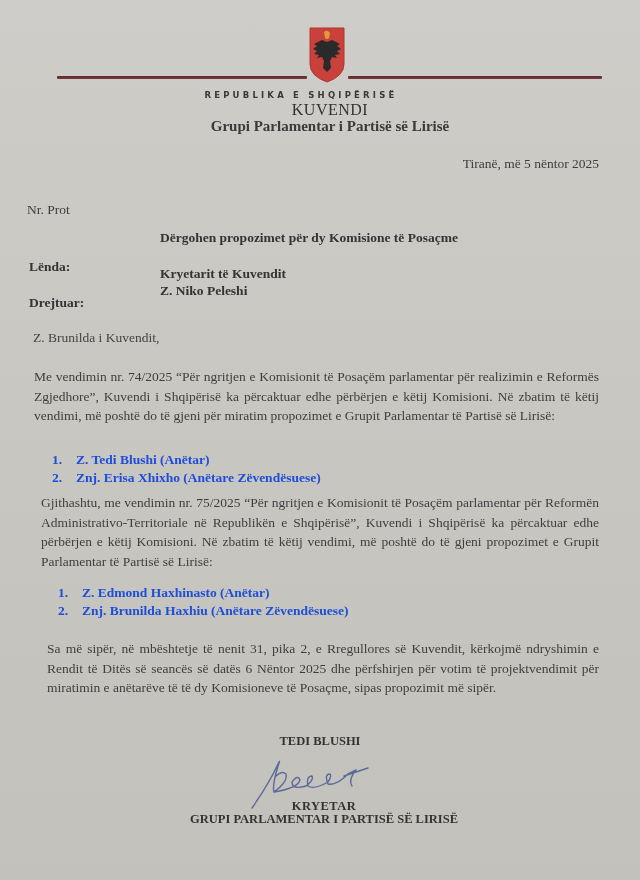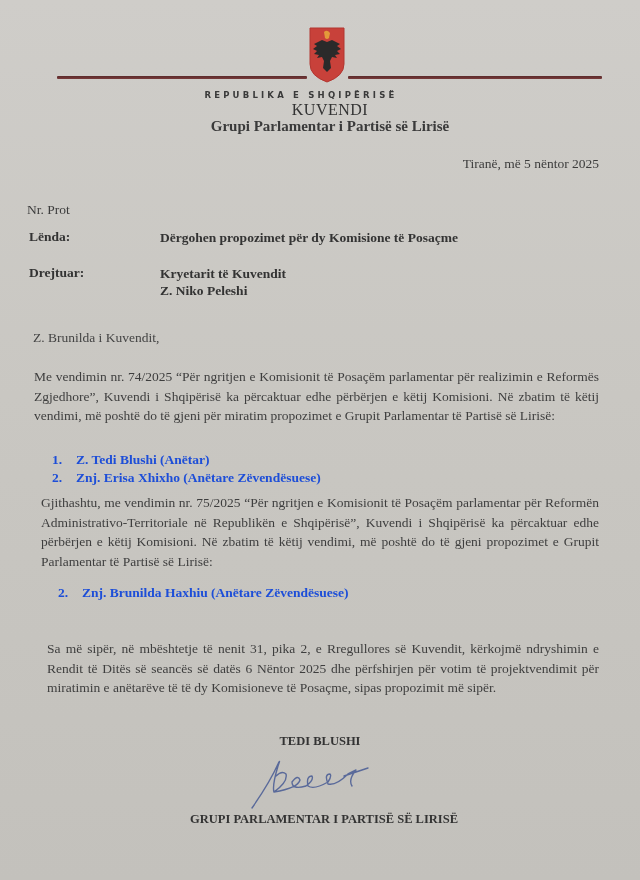--- a/index.html
+++ b/index.html
@@ -13,21 +13,21 @@
   .page { position: absolute; inset: 0; }
   .emblem { position: absolute; left: 308px; top: 26px; width: 38px; height: 58px; }
   .rule { position: absolute; top: 76px; height: 3px; background: linear-gradient(180deg,#5a2b2b,#7a3a3a); border-radius: 1px; }
   .rule.left { left: 57px; width: 250px; }
   .rule.right { left: 348px; width: 254px; }
   .republika { position: absolute; top: 90px; left: 0; width: 584px; text-align: center; font-family: "DejaVu Sans", sans-serif; font-size: 8.5px; font-weight: bold; letter-spacing: 3.2px; color: #3a3a3a; padding-left: 18px; box-sizing: border-box; }
   .kuvendi { position: absolute; top: 101px; left: 0; width: 640px; text-align: center; font-size: 16px; color: #333; padding-left: 20px; box-sizing: border-box; letter-spacing: 0.5px; }
   .grupi { position: absolute; top: 118px; left: 0; width: 640px; text-align: center; font-size: 15px; font-weight: bold; color: #3a3a3a; padding-left: 20px; box-sizing: border-box; }
   .nrprot { position: absolute; left: 27px; top: 156px; font-size: 13.5px; color: #3c3c3c; margin-top: 46px; }
   .date { position: absolute; right: 41px; top: 156px; font-size: 13.5px; color: #3c3c3c; }
-  .label { position: absolute; left: 29px; font-size: 13.5px; font-weight: bold; color: #333; }
+  .label { position: absolute; left: 29px; font-size: 13.5px; font-weight: bold; color: #333; margin-top: 30px; }
   .value { position: absolute; left: 160px; font-size: 13.5px; font-weight: bold; color: #333; line-height: 17px; }
   .salutation { position: absolute; left: 33px; top: 330px; font-size: 13.5px; color: #444; }
   .para { position: absolute; left: 34px; width: 565px; font-size: 13.5px; line-height: 19.5px; color: #3e3e3e; text-align: justify; }
   .list { position: absolute; left: 52px; margin: 0; padding: 0; list-style: none; font-size: 13.5px; font-weight: bold; color: #1d4ed8; line-height: 17.5px; }
   .list li .num { display: inline-block; width: 24px; }
   .sig-name { position: absolute; left: 0; width: 640px; text-align: center; top: 734px; font-size: 12.5px; font-weight: bold; color: #333; box-sizing: border-box; }
   .signature { position: absolute; left: 248px; top: 752px; width: 150px; height: 60px; }
   .sig-title { position: absolute; left: 0; width: 640px; text-align: center; top: 799px; font-size: 12.5px; font-weight: bold; color: #333; padding-left: 8px; box-sizing: border-box; letter-spacing: 0.5px; }
   .sig-group { position: absolute; left: 0; width: 640px; text-align: center; top: 812px; font-size: 12.5px; font-weight: bold; color: #333; padding-left: 8px; box-sizing: border-box; }
 </style>
@@ -64,26 +64,28 @@
   <div class="para" style="top:367px">Me vendimin nr. 74/2025 “Për ngritjen e Komisionit të Posaçëm parlamentar për realizimin e Reformës Zgjedhore”, Kuvendi i Shqipërisë ka përcaktuar edhe përbërjen e këtij Komisioni. Në zbatim të këtij vendimi, më poshtë do të gjeni për miratim propozimet e Grupit Parlamentar të Partisë së Lirisë:</div>
 
   <ul class="list" style="top:451px">
     <li><span class="num">1.</span><span>Z. Tedi Blushi (Anëtar)</span></li>
     <li><span class="num">2.</span><span>Znj. Erisa Xhixho (Anëtare Zëvendësuese)</span></li>
   </ul>
 
   <div class="para" style="top:493px; left:41px; width:558px">Gjithashtu, me vendimin nr. 75/2025 “Për ngritjen e Komisionit të Posaçëm parlamentar për Reformën Administrativo-Territoriale në Republikën e Shqipërisë”, Kuvendi i Shqipërisë ka përcaktuar edhe përbërjen e këtij Komisioni. Në zbatim të këtij vendimi, më poshtë do të gjeni propozimet e Grupit Parlamentar të Partisë së Lirisë:</div>
 
   <ul class="list" style="top:584px; left:58px">
+    <li><span class="num">1.</span><span>Z. Edmond Haxhinasto (Anëtar)</span></li>
     <li><span class="num">2.</span><span>Znj. Brunilda Haxhiu (Anëtare Zëvendësuese)</span></li>
   </ul>
 
   <div class="para" style="top:639px; left:47px; width:552px">Sa më sipër, në mbështetje të nenit 31, pika 2, e Rregullores së Kuvendit, kërkojmë ndryshimin e Rendit të Ditës së seancës së datës 6 Nëntor 2025 dhe përfshirjen për votim të projektvendimit për miratimin e anëtarëve të të dy Komisioneve të Posaçme, sipas propozimit më sipër.</div>
 
   <div class="sig-name">TEDI BLUSHI</div>
 
   <svg class="signature" viewBox="0 0 150 60">
     <path d="M4 56 Q22 30 30 12 Q33 6 30 14 Q24 34 26 40 Q40 30 38 22 Q34 18 28 24 M26 40 Q50 36 52 28 Q50 22 44 30 Q44 38 58 34 Q66 28 64 24 Q58 24 60 34 Q66 38 80 30 Q84 24 82 22 Q76 22 80 32 Q88 34 100 22 L108 18 Q100 28 104 34 M96 24 L120 16" fill="none" stroke="#5a6a9a" stroke-width="1.4" stroke-linecap="round" stroke-linejoin="round"></path>
   </svg>
 
+  <div class="sig-title">KRYETAR</div>
   <div class="sig-group">GRUPI PARLAMENTAR I PARTISË SË LIRISË</div>
 
 </div>
 
 </body></html>

